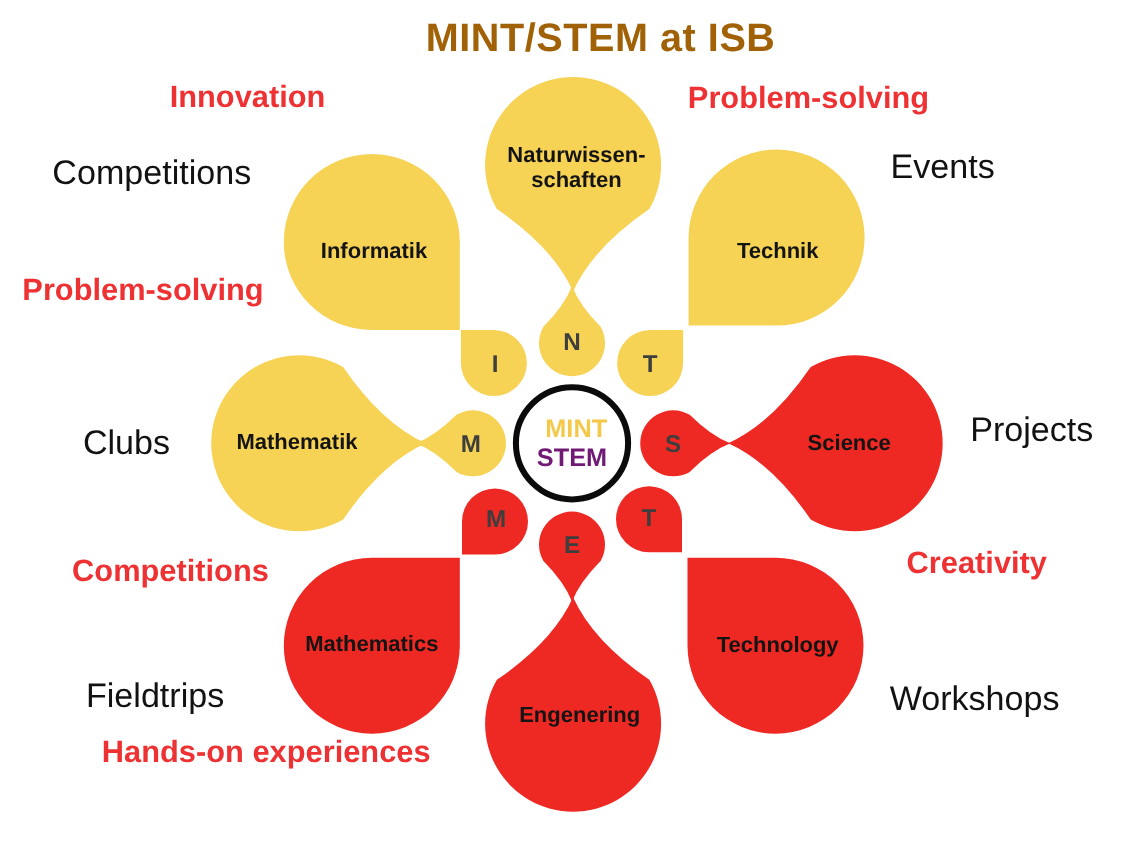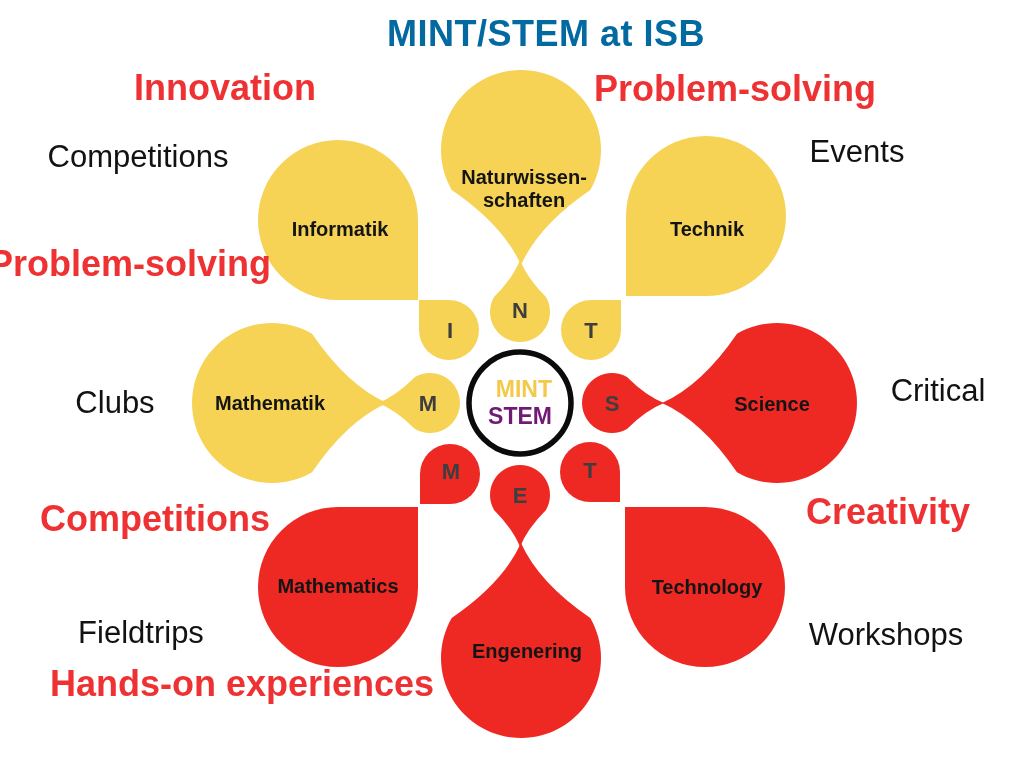--- a/index.html
+++ b/index.html
@@ -6,24 +6,24 @@
   #canvas{
     position:relative;
     width:1024px;height:768px;
     background:#ffffff;
     overflow:hidden;
     font-family:"Liberation Sans", sans-serif;
   }
   #flower-svg{position:absolute;left:0;top:0;}
   .abs{position:absolute;transform:translate(-50%,-50%);white-space:nowrap;text-align:center;}
   .title{
-    font-size:36px;font-weight:bold;color:#0369a1;letter-spacing:0.5px;
+    font-size:36px;font-weight:bold;color:#a16207;letter-spacing:0.5px;
   }
   .outer-black{font-size:31px;font-weight:400;color:#121212;}
-  .outer-red{font-size:36px;font-weight:bold;color:#ee3233;}
+  .outer-red{font-size:28px;font-weight:bold;color:#ee3233;}
   .petal-label{font-size:20px;font-weight:bold;color:#141414;line-height:23px;}
   .drop-letter{font-size:22px;font-weight:bold;color:#3e3e3e;}
   .center-label{line-height:27px;font-size:23px;font-weight:bold;text-align:right;}
   .center-mint{color:#f4c94a;}
   .center-stem{color:#701a75;}
   .center-ring{fill:#ffffff;stroke:#0b0b0b;stroke-width:5.5;}
 </style>
 </head>
 <body>
 
@@ -62,21 +62,21 @@
     <circle class="center-ring" cx="520" cy="403" r="51"></circle>
   </svg>
 
   <div class="abs title" style="left:546px;top:34px;">MINT/STEM at ISB</div>
 
   <div class="abs center-label" style="left:520px;top:403px;">
     <div class="center-mint">MINT</div>
     <div class="center-stem">STEM</div>
   </div>
 
-  <div class="abs petal-label" style="left:524px;top:153px;margin-top:36px;">
+  <div class="abs petal-label" style="left:524px;top:153px;">
     <div>Naturwissen-</div>
     <div>schaften</div>
   </div>
   <div class="abs petal-label" style="left:340px;top:229px;">Informatik</div>
   <div class="abs petal-label" style="left:707px;top:229px;">Technik</div>
   <div class="abs petal-label" style="left:270px;top:403px;">Mathematik</div>
   <div class="abs petal-label" style="left:772px;top:404px;">Science</div>
   <div class="abs petal-label" style="left:338px;top:586px;">Mathematics</div>
   <div class="abs petal-label" style="left:707px;top:587px;">Technology</div>
   <div class="abs petal-label" style="left:527px;top:651px;">Engenering</div>
@@ -89,20 +89,20 @@
   <div class="abs drop-letter" style="left:451px;top:472px;">M</div>
   <div class="abs drop-letter" style="left:590px;top:471px;">T</div>
   <div class="abs drop-letter" style="left:520px;top:496px;">E</div>
 
   <div class="abs outer-red" style="left:225px;top:88px;">Innovation</div>
   <div class="abs outer-red" style="left:735px;top:89px;">Problem-solving</div>
   <div class="abs outer-black" style="left:138px;top:157px;">Competitions</div>
   <div class="abs outer-black" style="left:857px;top:152px;">Events</div>
   <div class="abs outer-red" style="left:130px;top:264px;">Problem-solving</div>
   <div class="abs outer-black" style="left:115px;top:403px;">Clubs</div>
-  <div class="abs outer-black" style="left:938px;top:391px;">Critical</div>
+  <div class="abs outer-black" style="left:938px;top:391px;">Projects</div>
   <div class="abs outer-red" style="left:155px;top:519px;">Competitions</div>
   <div class="abs outer-red" style="left:888px;top:512px;">Creativity</div>
   <div class="abs outer-black" style="left:141px;top:633px;">Fieldtrips</div>
   <div class="abs outer-black" style="left:886px;top:635px;">Workshops</div>
   <div class="abs outer-red" style="left:242px;top:684px;">Hands-on experiences</div>
 
 </div>
 
 </body></html>

